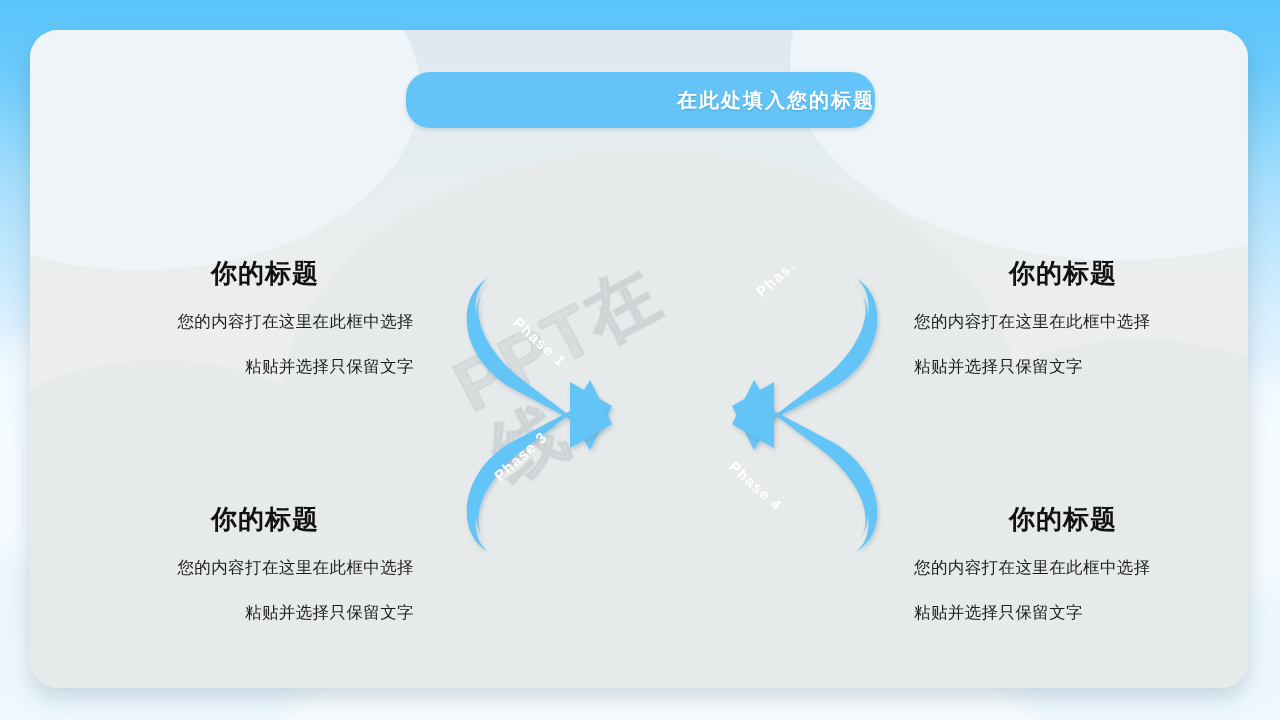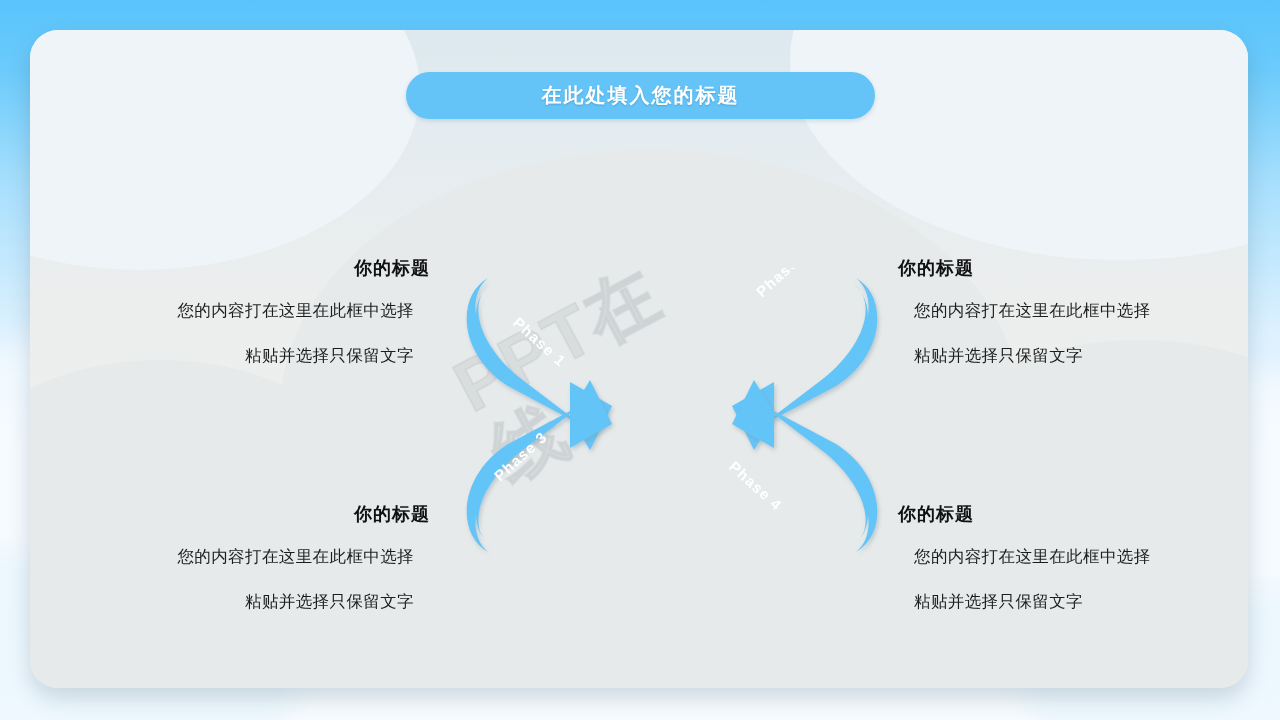--- a/index.html
+++ b/index.html
@@ -50,26 +50,26 @@
   }
   .card-cloud.pale { background: #eef4f7; }
   .card-cloud.dim  { background: #e7eaea; }
 
   
   #title-pill {
     position: absolute;
     left: 376px;
     top: 42px;
     width: 469px;
-    height: 47px;
+    height: 56px;
     border-radius: 24px;
     background: #64c4f8;
     display: flex;
     align-items: center;
-    justify-content: center;
+    justify-content: flex-end;
     box-shadow: 0 2px 4px rgba(40,110,150,0.18);
   }
   #title-pill .title-text {
     color: #ffffff;
     font-size: 20px;
     font-weight: 700;
     letter-spacing: 2px;
     text-shadow: 0 1px 2px rgba(30,100,140,0.35);
   }
 
@@ -87,25 +87,26 @@
     letter-spacing: 2px;
     line-height: 78px;
     -webkit-text-stroke: 2px rgba(150,160,165,0.15);
     pointer-events: none;
     user-select: none;
   }
 
   
   .text-block { position: absolute; width: 330px; }
   .text-block .blk-title {
-    font-size: 18px;
+    font-size: 26px;
     font-weight: 700;
     color: #111111;
     margin: 0 0 16px 0;
     letter-spacing: 1px;
+    text-align: center;
   }
   .text-block .blk-body {
     font-size: 16.5px;
     color: #1d1d1d;
     line-height: 29px;
     margin: 16px;
     letter-spacing: 0.4px;
   }
   .text-block.align-right { text-align: right; }
   .text-block.align-left  { text-align: left;  }

